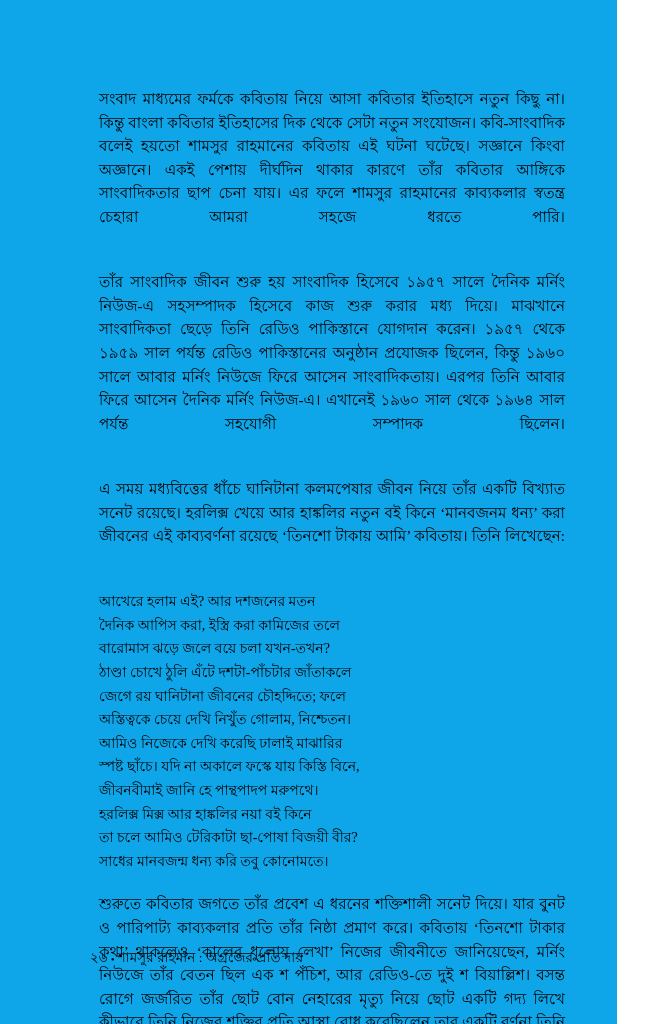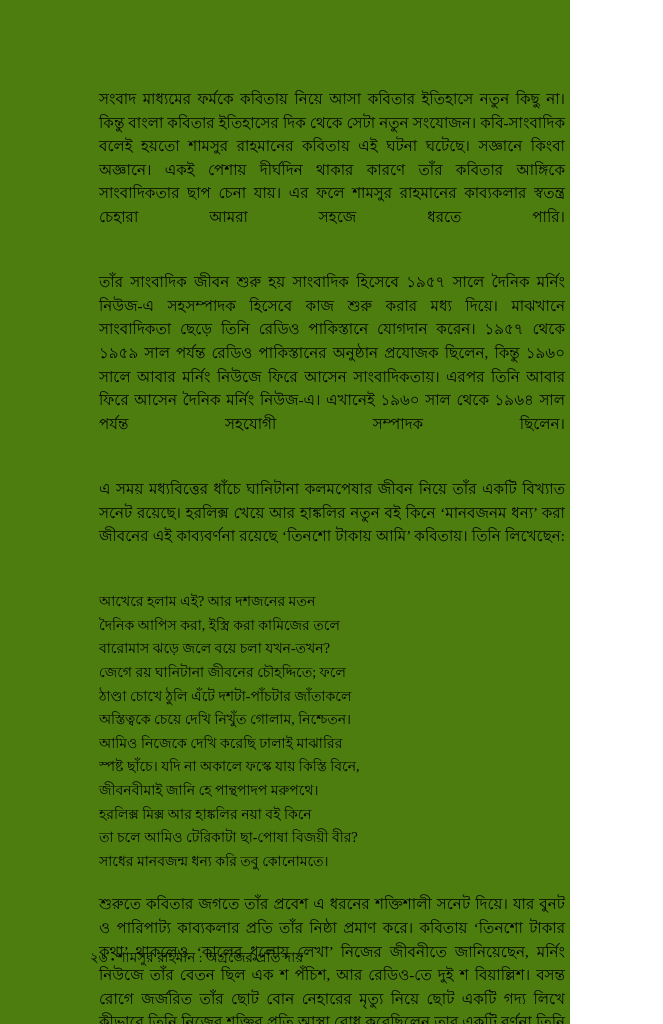--- a/index.html
+++ b/index.html
@@ -7,23 +7,23 @@
     margin: 0;
     padding: 0;
     background: #ffffff;
   }
   body {
     font-family: "Liberation Serif", "DejaVu Serif", serif;
     color: #000000;
   }
   .page {
     position: relative;
-    width: 570px;
+    width: 617px;
     height: 1024px;
-    background: #4d7c0f;
+    background: #0ea5e9;
     overflow: hidden;
     box-sizing: border-box;
   }
   .content {
     position: absolute;
     left: 99px;
     top: 88px;
     width: 466px;
   }
   .para {
@@ -90,22 +90,22 @@
     <p class="para">সংবাদ মাধ্যমের ফর্মকে কবিতায় নিয়ে আসা কবিতার ইতিহাসে নতুন কিছু না। কিন্তু বাংলা কবিতার ইতিহাসের দিক থেকে সেটা নতুন সংযোজন। কবি-সাংবাদিক বলেই হয়তো শামসুর রাহমানের কবিতায় এই ঘটনা ঘটেছে। সজ্ঞানে কিংবা অজ্ঞানে। একই পেশায় দীর্ঘদিন থাকার কারণে তাঁর কবিতার আঙ্গিকে সাংবাদিকতার ছাপ চেনা যায়। এর ফলে শামসুর রাহমানের কাব্যকলার স্বতন্ত্র চেহারা আমরা সহজে ধরতে পারি।</p>
 
     <p class="para">তাঁর সাংবাদিক জীবন শুরু হয় সাংবাদিক হিসেবে ১৯৫৭ সালে দৈনিক মর্নিং নিউজ-এ সহসম্পাদক হিসেবে কাজ শুরু করার মধ্য দিয়ে। মাঝখানে সাংবাদিকতা ছেড়ে তিনি রেডিও পাকিস্তানে যোগদান করেন। ১৯৫৭ থেকে ১৯৫৯ সাল পর্যন্ত রেডিও পাকিস্তানের অনুষ্ঠান প্রযোজক ছিলেন, কিন্তু ১৯৬০ সালে আবার মর্নিং নিউজে ফিরে আসেন সাংবাদিকতায়। এরপর তিনি আবার ফিরে আসেন দৈনিক মর্নিং নিউজ-এ। এখানেই ১৯৬০ সাল থেকে ১৯৬৪ সাল পর্যন্ত সহযোগী সম্পাদক ছিলেন।</p>
 
     <p class="para">এ সময় মধ্যবিত্তের ধাঁচে ঘানিটানা কলমপেষার জীবন নিয়ে তাঁর একটি বিখ্যাত সনেট রয়েছে। হরলিক্স খেয়ে আর হাঙ্কলির নতুন বই কিনে ‘মানবজনম ধন্য’ করা জীবনের এই কাব্যবর্ণনা রয়েছে ‘তিনশো টাকায় আমি’ কবিতায়। তিনি লিখেছেন:</p>
 
     <div class="poem">
       <p class="poem-line">আখেরে হলাম এই? আর দশজনের মতন</p>
       <p class="poem-line">দৈনিক আপিস করা, ইস্ত্রি করা কামিজের তলে</p>
       <p class="poem-line">বারোমাস ঝড়ে জলে বয়ে চলা যখন-তখন?</p>
+      <p class="poem-line">ঠাণ্ডা চোখে ঠুলি এঁটে দশটা-পাঁচটার জাঁতাকলে</p>
       <p class="poem-line">জেগে রয় ঘানিটানা জীবনের চৌহদ্দিতে; ফলে</p>
-      <p class="poem-line">ঠাণ্ডা চোখে ঠুলি এঁটে দশটা-পাঁচটার জাঁতাকলে</p>
       <p class="poem-line">অস্তিত্বকে চেয়ে দেখি নিখুঁত গোলাম, নিশ্চেতন।</p>
       <p class="poem-line">আমিও নিজেকে দেখি করেছি ঢালাই মাঝারির</p>
       <p class="poem-line">স্পষ্ট ছাঁচে। যদি না অকালে ফস্কে যায় কিস্তি বিনে,</p>
       <p class="poem-line">জীবনবীমাই জানি হে পান্থপাদপ মরুপথে।</p>
       <p class="poem-line">হরলিক্স মিক্স আর হাঙ্কলির নয়া বই কিনে</p>
       <p class="poem-line">তা চলে আমিও টেরিকাটা ছা-পোষা বিজয়ী বীর?</p>
       <p class="poem-line">সাধের মানবজন্ম ধন্য করি তবু কোনোমতে।</p>
     </div>
 
     <p class="para">শুরুতে কবিতার জগতে তাঁর প্রবেশ এ ধরনের শক্তিশালী সনেট দিয়ে। যার বুনট ও পারিপাট্য কাব্যকলার প্রতি তাঁর নিষ্ঠা প্রমাণ করে। কবিতায় ‘তিনশো টাকার কথা’ থাকলেও ‘কালের ধুলোয় লেখা’ নিজের জীবনীতে জানিয়েছেন, মর্নিং নিউজে তাঁর বেতন ছিল এক শ পঁচিশ, আর রেডিও-তে দুই শ বিয়াল্লিশ। বসন্ত রোগে জর্জরিত তাঁর ছোট বোন নেহারের মৃত্যু নিয়ে ছোট একটি গদ্য লিখে কীভাবে তিনি নিজের শক্তির প্রতি আস্থা বোধ করেছিলেন তার একটি বর্ণনা তিনি নিজেই দিয়েছেন। শামসুর রাহমান কবিতা সংগ্রহ ১-এর ‘ভূমিকা’ দেখুন (রাহমান শ., ২০১৭)।</p>

